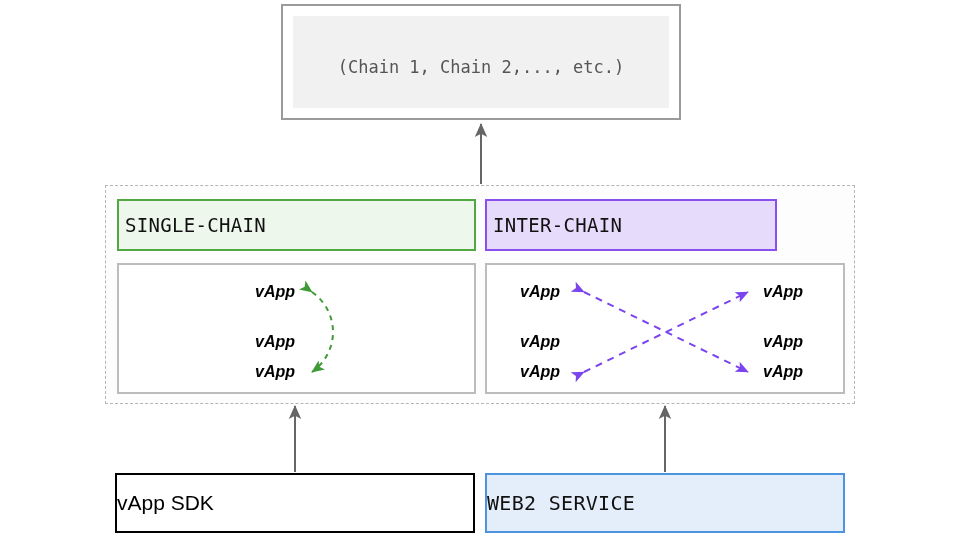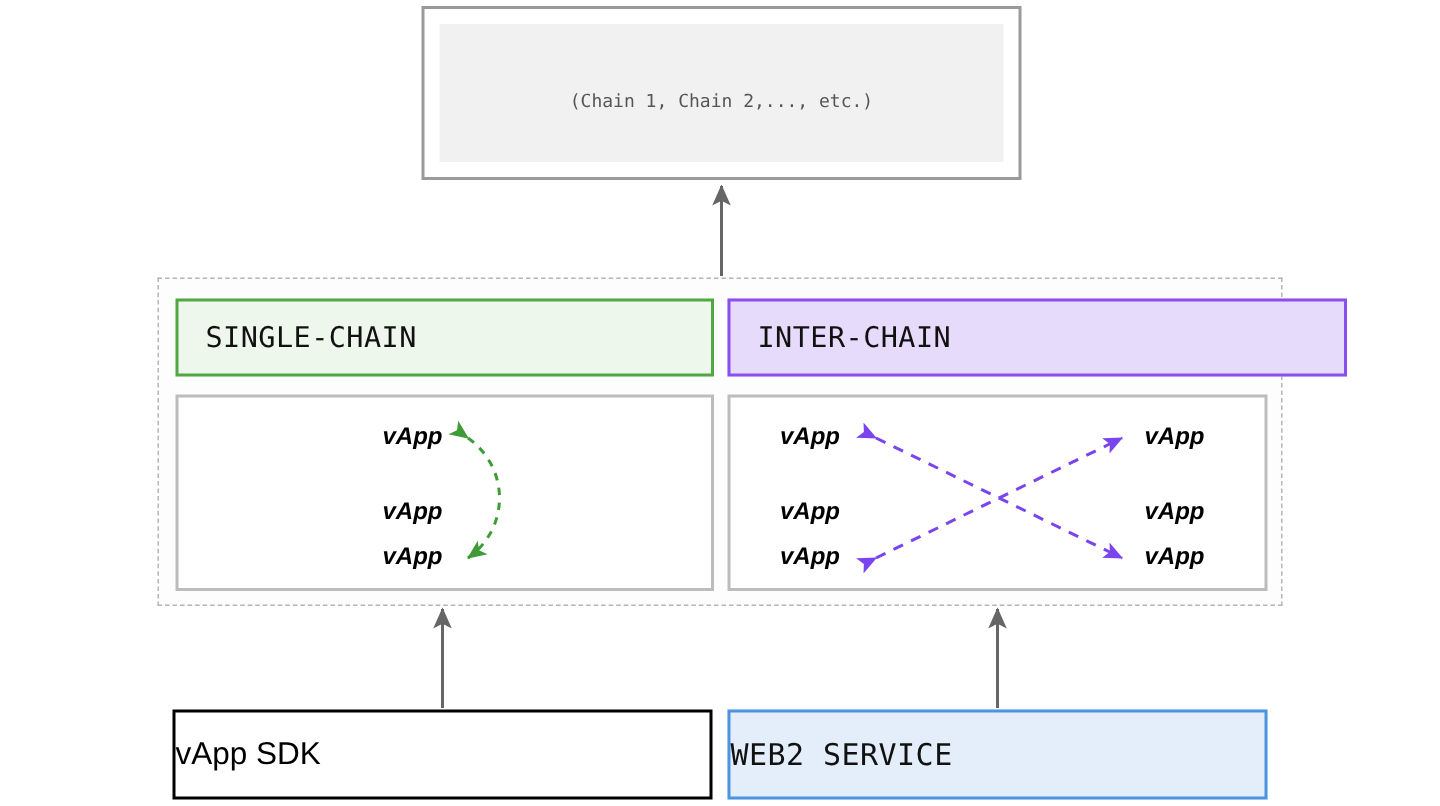--- a/index.html
+++ b/index.html
@@ -48,21 +48,21 @@
   .settlement-title {
     font-family: "DejaVu Sans Mono", "Liberation Mono", monospace;
     font-size: 21px;
     font-weight: bold;
     letter-spacing: 0.5px;
     color: #000000;
     line-height: 1.15;
   }
   .settlement-sub {
     font-family: "DejaVu Sans Mono", "Liberation Mono", monospace;
-    font-size: 12px;
+    font-size: 17px;
     color: #555555;
     margin-top: 11px;
     line-height: 1.15;
   }
 
   
   .layer-container {
     position: absolute;
     left: 105px;
     top: 185px;
@@ -72,40 +72,40 @@
     border: 1.5px dashed #b5b5b5;
     background: #fdfdfd;
   }
 
   
   .col-header {
     position: absolute;
     box-sizing: border-box;
     display: flex;
     align-items: center;
-    padding-left: 18px;
+    padding-left: 6px;
   }
   .col-header .label {
     font-family: "DejaVu Sans Mono", "Liberation Mono", monospace;
     font-size: 19px;
     color: #111111;
     letter-spacing: 0.3px;
   }
   .header-single {
     left: 117px;
     top: 199px;
     width: 359px;
     height: 52px;
     border: 2px solid #51a741;
     background: #eef7ec;
   }
   .header-inter {
     left: 485px;
     top: 199px;
-    width: 413px;
+    width: 292px;
     height: 52px;
     border: 2px solid #8b4ff0;
     background: #e6dbfb;
   }
 
   
   .vapp-panel {
     position: absolute;
     box-sizing: border-box;
     border: 2px solid #bcbcbc;

